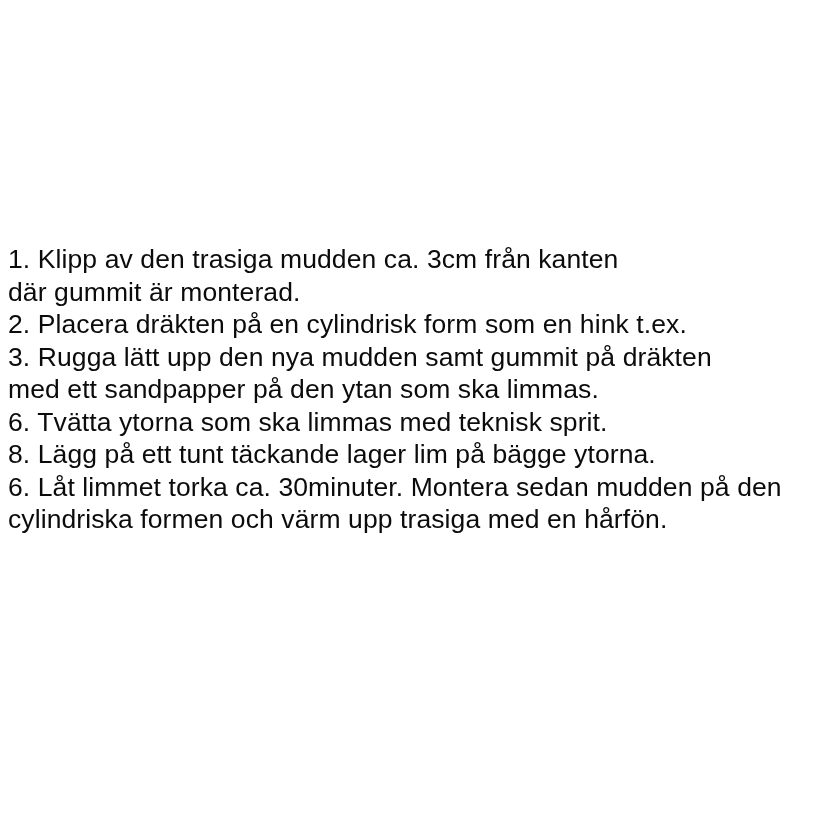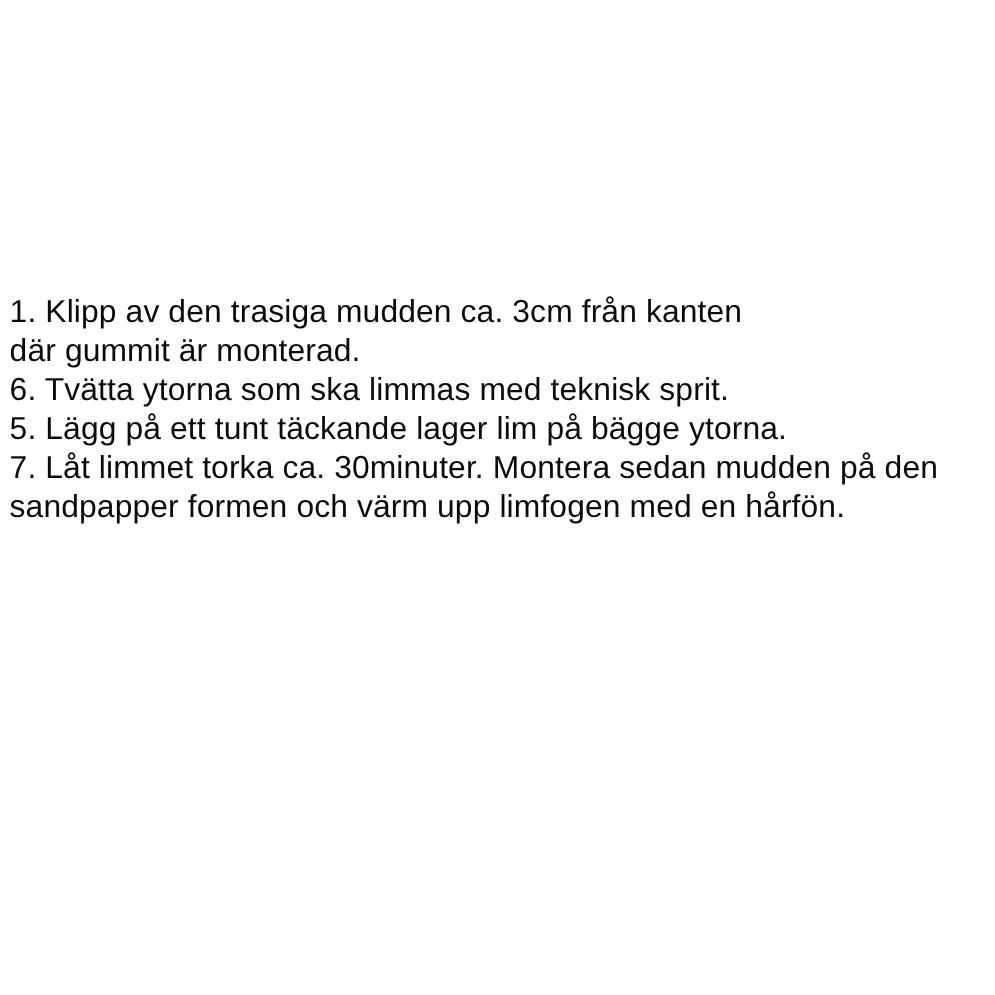--- a/index.html
+++ b/index.html
@@ -35,18 +35,21 @@
     color: #0b0b0b;
   }
 </style>
 </head>
 <body>
 
 <div class="page">
   <div class="instructions">
     <div class="line">1. Klipp av den trasiga mudden ca. 3cm från kanten</div>
     <div class="line">där gummit är monterad.</div>
+    <div class="line">2. Placera dräkten på en cylindrisk form som en hink t.ex.</div>
+    <div class="line">3. Rugga lätt upp den nya mudden samt gummit på dräkten</div>
+    <div class="line">med ett sandpapper på den ytan som ska limmas.</div>
     <div class="line">6. Tvätta ytorna som ska limmas med teknisk sprit.</div>
-    <div class="line">5. Lägg på ett tunt täckande lager lim på bägge ytorna.</div>
-    <div class="line">7. Låt limmet torka ca. 30minuter. Montera sedan mudden på den</div>
-    <div class="line">sandpapper formen och värm upp limfogen med en hårfön.</div>
+    <div class="line">8. Lägg på ett tunt täckande lager lim på bägge ytorna.</div>
+    <div class="line">6. Låt limmet torka ca. 30minuter. Montera sedan mudden på den</div>
+    <div class="line">cylindriska formen och värm upp trasiga med en hårfön.</div>
   </div>
 </div>
 
 </body></html>

